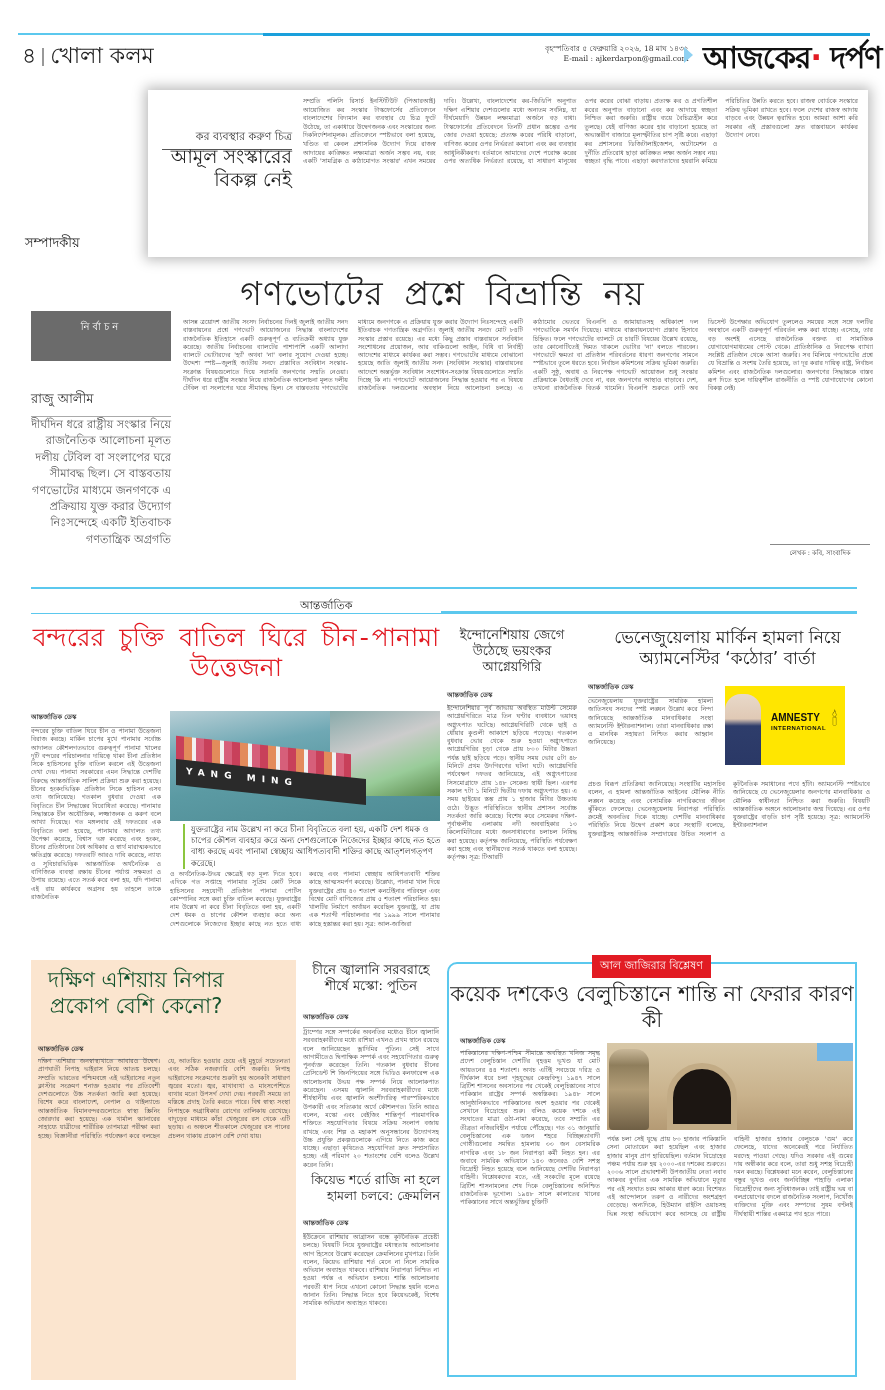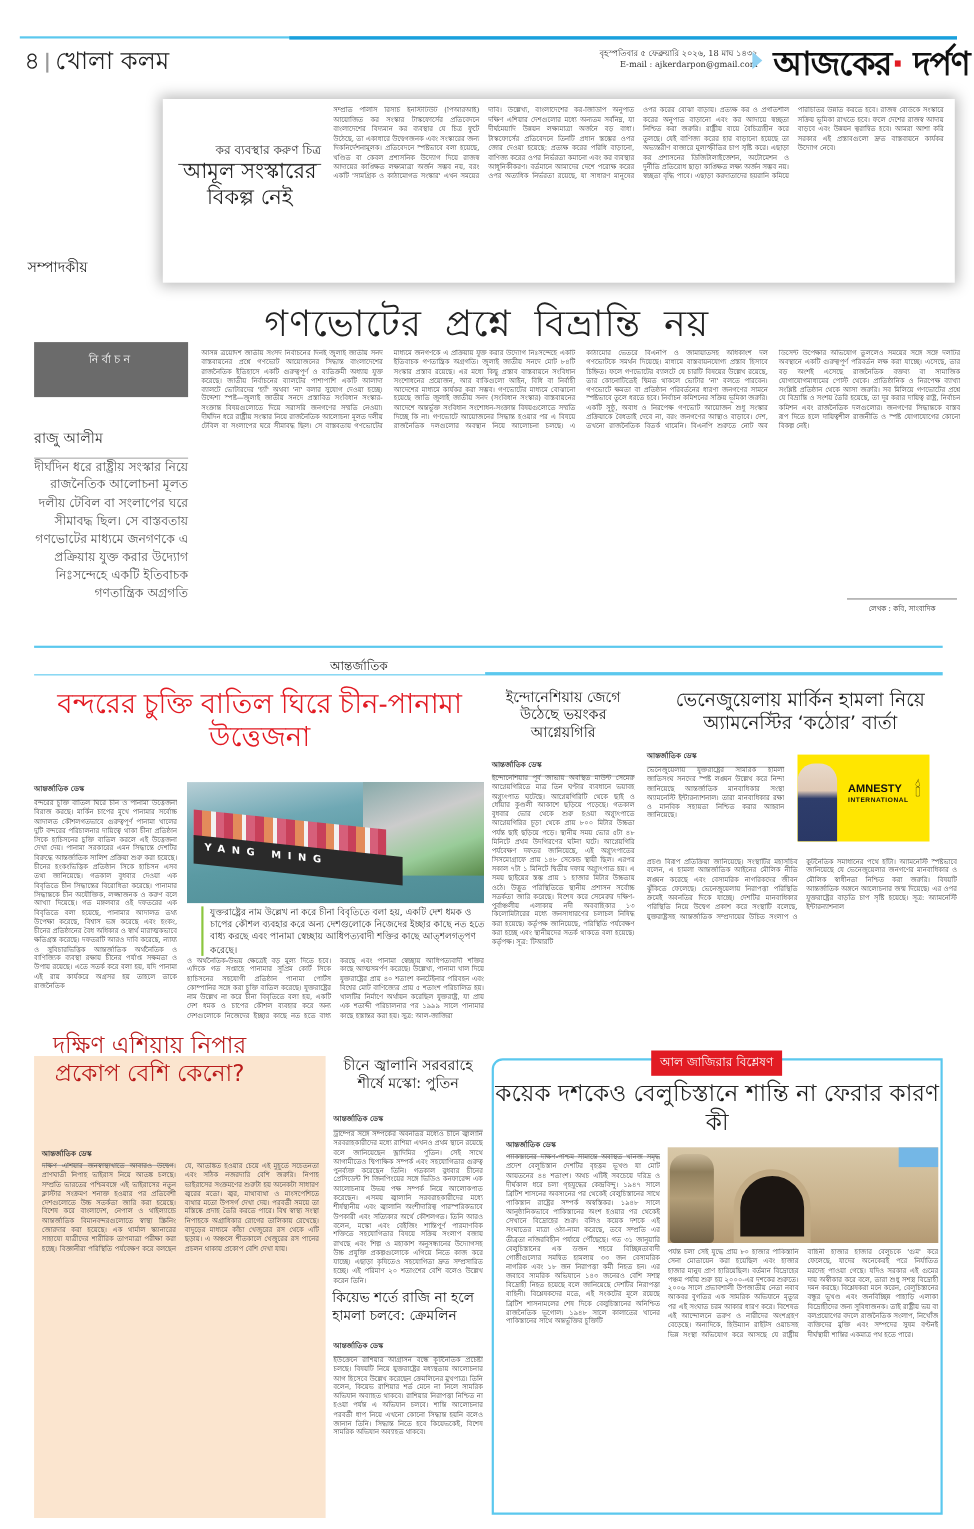--- a/index.html
+++ b/index.html
@@ -9,34 +9,34 @@
 .topline{left:18px;top:33px;width:852px;height:2px;background:#5bc8ee}
 .topline2{left:263px;top:33px;width:607px;height:3px;background:#1aa0dc}
 .pagenum{left:22px;top:38px;font-size:22px;color:#222;font-family:"DejaVu Serif",serif}
 .pagenum .bar{display:inline-block;width:2px;height:18px;background:#999;margin:0 6px;vertical-align:middle}
 .datebox{left:545px;top:44px;font-size:7.5px;text-align:right;line-height:10px;color:#333;font-family:"DejaVu Serif",serif}
 .arrow{left:684px;top:47px;width:0;height:0;border-top:8px solid transparent;border-bottom:8px solid transparent;border-left:9px solid #8fd1f2}
 .logo{left:703px;top:34px;font-size:30px;font-weight:bold;color:#111;font-family:"DejaVu Sans",sans-serif;letter-spacing:-1px}
 .logo .dot{color:#e21b23}
 .edbox{left:148px;top:90px;width:720px;height:167px;background:#fff;box-shadow:0 0 12px 3px #bbb}
 .ed-kicker{left:162px;top:128px;width:130px;text-align:right;font-size:11px;color:#333;border-bottom:1px solid #555;padding-bottom:2px}
-.ed-title{left:162px;top:145px;width:130px;text-align:center;font-size:19px;line-height:23px;color:#222;font-family:"DejaVu Serif",serif}
+.ed-title{left:162px;top:145px;width:130px;text-align:right;font-size:19px;line-height:23px;color:#222;font-family:"DejaVu Serif",serif}
 .ed-label{left:25px;top:233px;font-size:13px;color:#222}
 .ed-cols{left:303px;top:97px;width:555px;height:150px;column-count:4;column-gap:8px;font-size:6.2px;line-height:8.6px;text-align:justify;color:#444;overflow:hidden}
 .headline-main{left:0;top:268px;width:885px;text-align:center;font-size:33px;color:#222;font-family:Liberation Mono, monospace;letter-spacing:1px}
 .op-tag{left:31px;top:311px;width:140px;height:50px;background:#6b6b6b;color:#fff;font-size:10px;text-align:center;padding-top:8px;letter-spacing:3px}
 .op-author{left:31px;top:389px;width:140px;text-align:left;font-size:13px;color:#333;border-bottom:1px solid #aaa;padding-bottom:6px}
 .op-quote{left:31px;top:417px;width:140px;text-align:right;font-size:11.2px;line-height:16.4px;color:#555}
 .op-cols{left:183px;top:318px;width:690px;height:240px;column-count:4;column-gap:10px;font-size:6.2px;line-height:8.3px;text-align:justify;color:#444;overflow:hidden}
 .byline-end{left:770px;top:544px;font-size:6.5px;color:#333;border-top:1px solid #888;padding-top:3px;width:100px;text-align:center}
 .bluerule{left:31px;top:587px;width:826px;height:2px;background:#5bc8ee}
 .sec-label{left:300px;top:597px;font-size:11px;color:#222}
 .sec-rule{left:31px;top:613px;width:410px;height:1px;background:#5bc8ee}
 .sec-rule2{left:441px;top:611px;width:416px;height:3px;background:#5bc8ee}
-.red-head{left:31px;top:625px;width:410px;text-align:center;font-size:25px;line-height:30px;color:#e21b23;font-family:Liberation Sans, sans-serif}
+.red-head{left:31px;top:625px;width:410px;text-align:center;font-size:25px;line-height:30px;color:#e21b23;font-family:Liberation Mono, monospace}
 .desk{font-size:6.5px;color:#333;border-bottom:1px solid #aaa;padding-bottom:4px;font-weight:bold}
 .body6{font-size:6.2px;line-height:8.3px;text-align:justify;color:#444}
 .panama-desk{left:31px;top:712px;width:130px}
 .panama-body1{left:31px;top:727px;width:130px;height:218px;overflow:hidden}
 .photo-ship{left:170px;top:711px;width:270px;height:110px;background:linear-gradient(170deg,#b8cfd6 0%,#6fa8b4 30%,#5b9aa3 55%,#4e8b94 100%);overflow:hidden}
 .ship-hull{position:absolute;left:6px;top:58px;width:190px;height:26px;background:#2a2a2a;transform:skewY(6deg);color:#fff;font-size:9px;letter-spacing:6px;padding:6px 0 0 10px;font-weight:bold}
 .ship-cargo{position:absolute;left:6px;top:34px;width:175px;height:26px;background:repeating-linear-gradient(90deg,#c8405a 0 8px,#e38b5b 8px 16px,#f2f2f2 16px 20px,#d65f7a 20px 28px);transform:skewY(6deg)}
 .port{position:absolute;right:0;top:0;width:110px;height:85px;background:linear-gradient(160deg,#8aa 0%,#ccc 40%,#9c9 70%,#5a8a4a 100%)}
 .pullquote{left:183px;top:824px;width:258px;border-left:2px solid #8cc63f;padding-left:6px;font-size:8.2px;line-height:11.2px;color:#333}
 .panama-body2{left:170px;top:870px;width:270px;height:78px;column-count:2;column-gap:8px;overflow:hidden}
@@ -46,27 +46,27 @@
 .vz-head{left:585px;top:627px;width:285px;text-align:center;font-size:17px;line-height:21px;color:#222}
 .vz-desk{left:588px;top:682px;width:125px}
 .vz-body1{left:588px;top:697px;width:125px;height:90px;overflow:hidden}
 .amnesty{left:725px;top:686px;width:120px;height:79px;background:#ffe600;overflow:hidden}
 .amn-person{position:absolute;left:0;top:8px;width:36px;height:71px;background:linear-gradient(180deg,#e8d9c9 0%,#e0c9b5 35%,#2e3d6b 45%,#2a3866 100%);border-radius:16px 16px 0 0}
 .amn-text{position:absolute;left:46px;top:26px;font-size:10px;font-weight:bold;color:#111;line-height:11px;font-family:"Liberation Sans",sans-serif}
 .amn-text small{font-size:6px;display:block;letter-spacing:0.5px}
 .amn-candle{position:absolute;right:8px;top:22px;font-size:18px;color:#111}
 .vz-body2{left:588px;top:780px;width:282px;height:170px;column-count:2;column-gap:8px;overflow:hidden}
 .nipah-box{left:31px;top:960px;width:265px;height:420px;background:#fbe5cf}
-.nipah-head{left:31px;top:937px;width:210px;text-align:center;font-size:21px;line-height:26px;color:#b91c1c}
+.nipah-head{left:31px;top:967px;width:210px;text-align:center;font-size:21px;line-height:26px;color:#14532d}
 .nipah-desk{left:38px;top:1044px;width:120px}
 .nipah-body{left:38px;top:1057px;width:252px;height:320px;column-count:2;column-gap:8px;overflow:hidden}
 .china-head{left:302px;top:962px;width:138px;text-align:center;font-size:13px;line-height:16px;color:#222}
 .china-desk{left:303px;top:1012px;width:136px}
 .china-body{left:303px;top:1028px;width:136px;height:142px;overflow:hidden}
-.kiev-head{left:302px;top:1172px;width:138px;text-align:left;font-size:12.5px;line-height:16px;color:#222}
+.kiev-head{left:302px;top:1172px;width:138px;text-align:right;font-size:12.5px;line-height:16px;color:#222}
 .kiev-desk{left:303px;top:1218px;width:136px}
 .kiev-body{left:303px;top:1233px;width:136px;height:150px;overflow:hidden}
 .aj-frame{left:447px;top:962px;width:410px;height:415px;border:2px solid #5bc8ee;border-radius:10px 0 0 0}
 .aj-tag{left:592px;top:955px;padding:2px 8px;background:#e21b23;color:#fff;font-size:11px}
 .aj-head{left:447px;top:981px;width:410px;text-align:center;font-size:21px;line-height:26px;color:#222}
 .aj-desk{left:460px;top:1036px;width:140px}
 .aj-body1{left:460px;top:1049px;width:140px;height:328px;overflow:hidden}
 .aj-photo{left:607px;top:1043px;width:246px;height:87px;background:linear-gradient(180deg,#d8c8a8 0%,#c9b28c 60%,#b49a74 100%);overflow:hidden}
 .tunnel{position:absolute;left:60px;top:20px;width:70px;height:67px;background:#1c1612;border-radius:35px 35px 0 0;border:6px solid #c2ab85}
 .soldier{position:absolute;left:2px;top:6px;width:40px;height:81px;background:linear-gradient(180deg,#c9b899 0%,#8f7e5c 20%,#b39e78 50%,#6f5f45 100%);border-radius:14px 14px 4px 4px}

